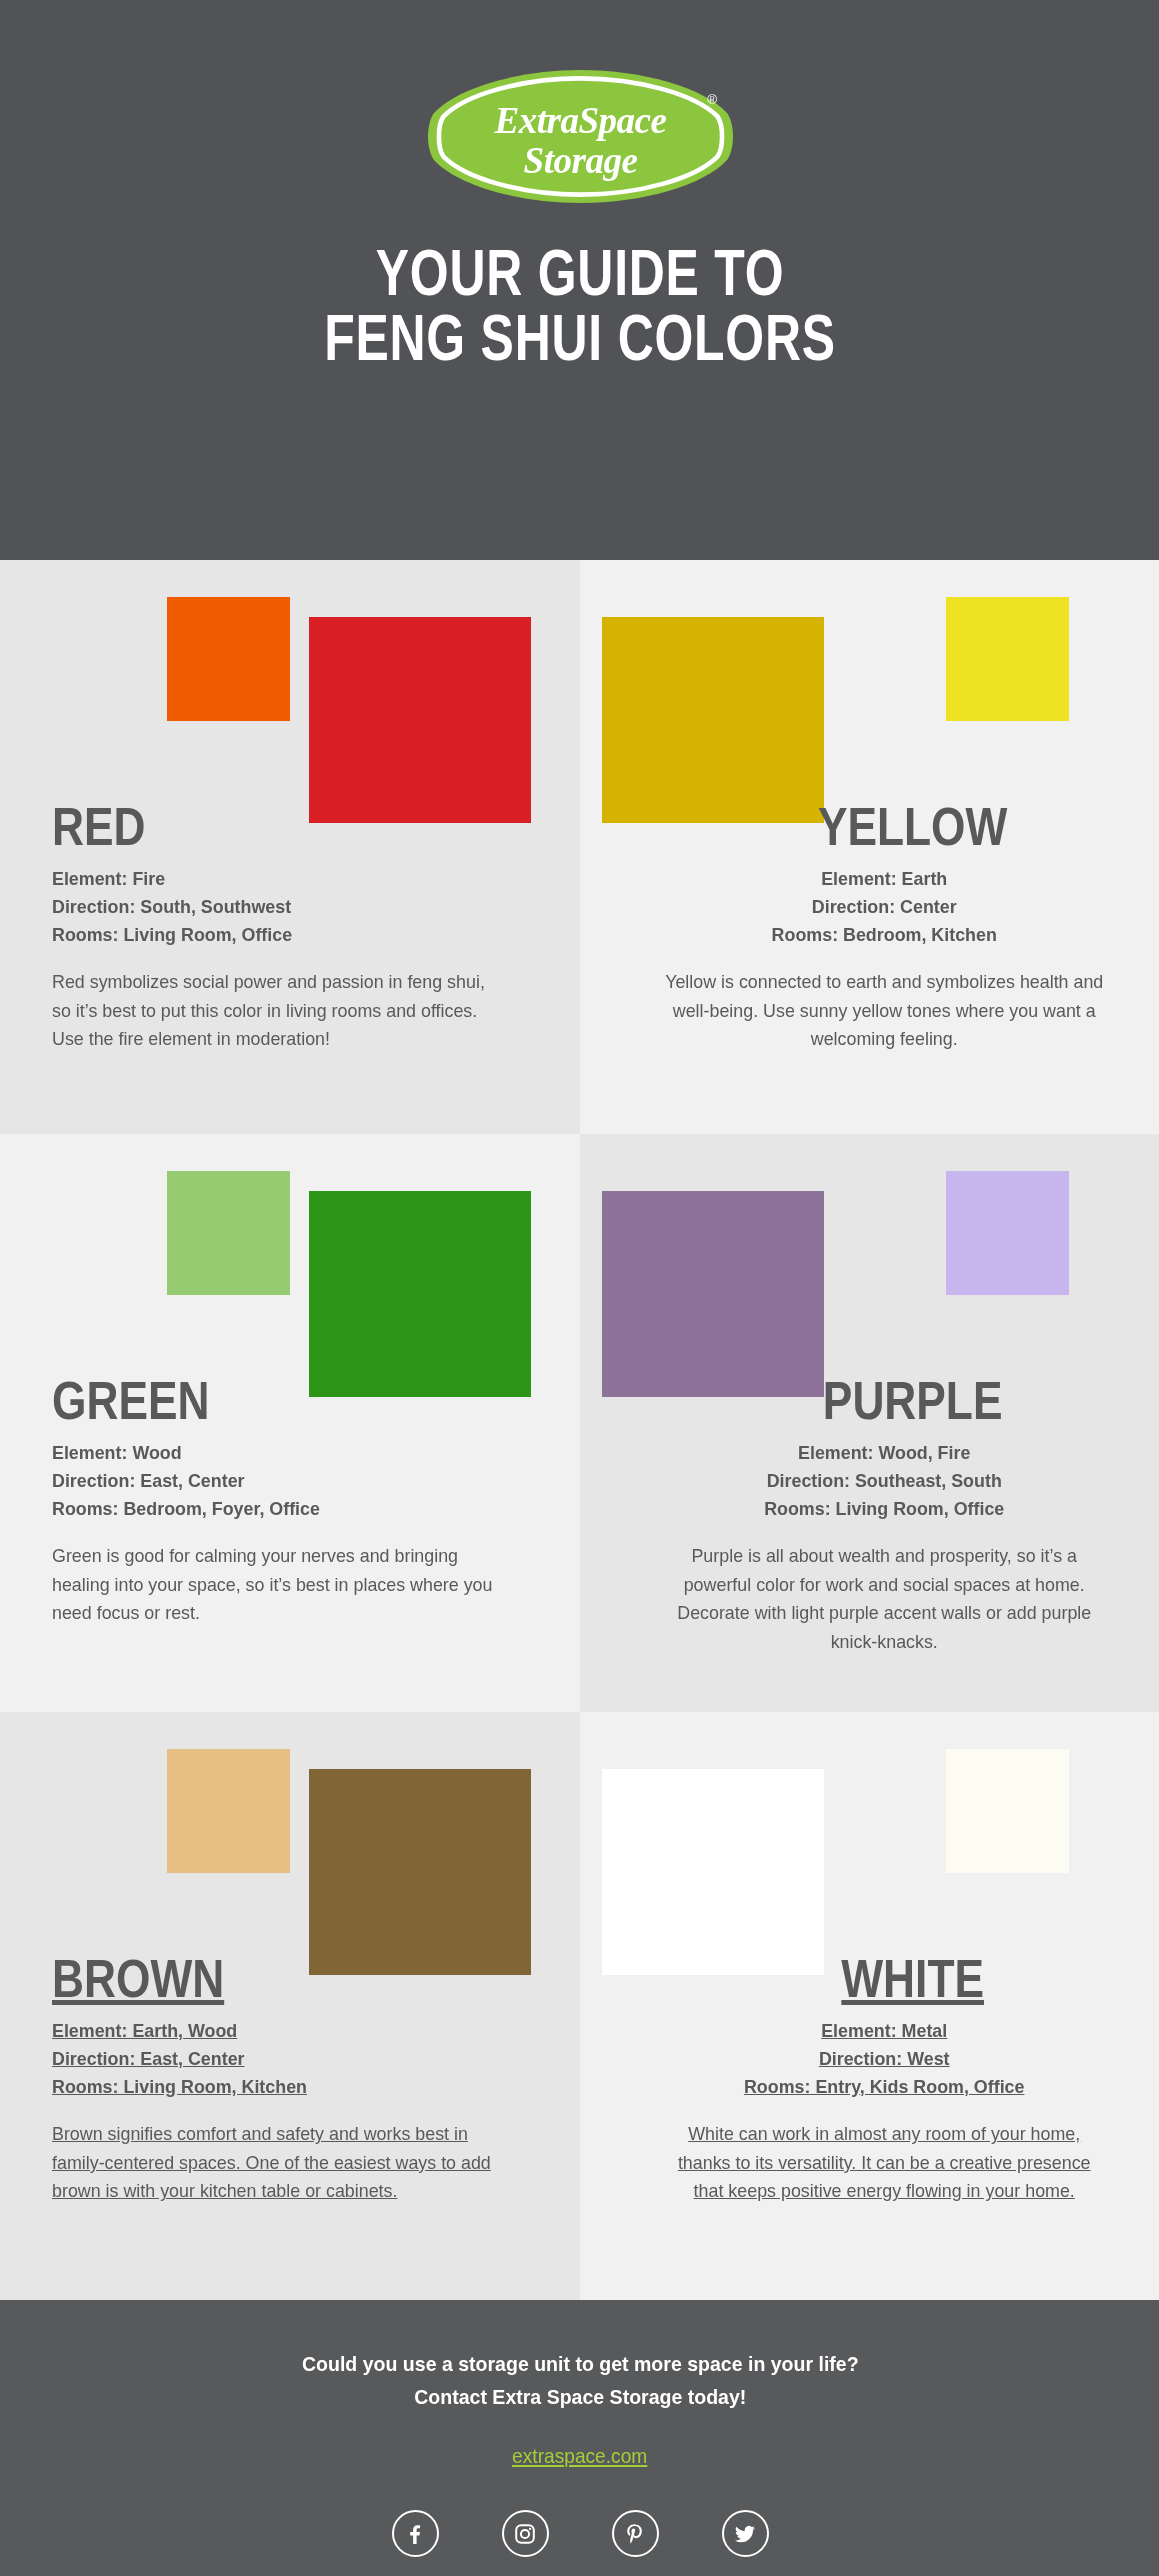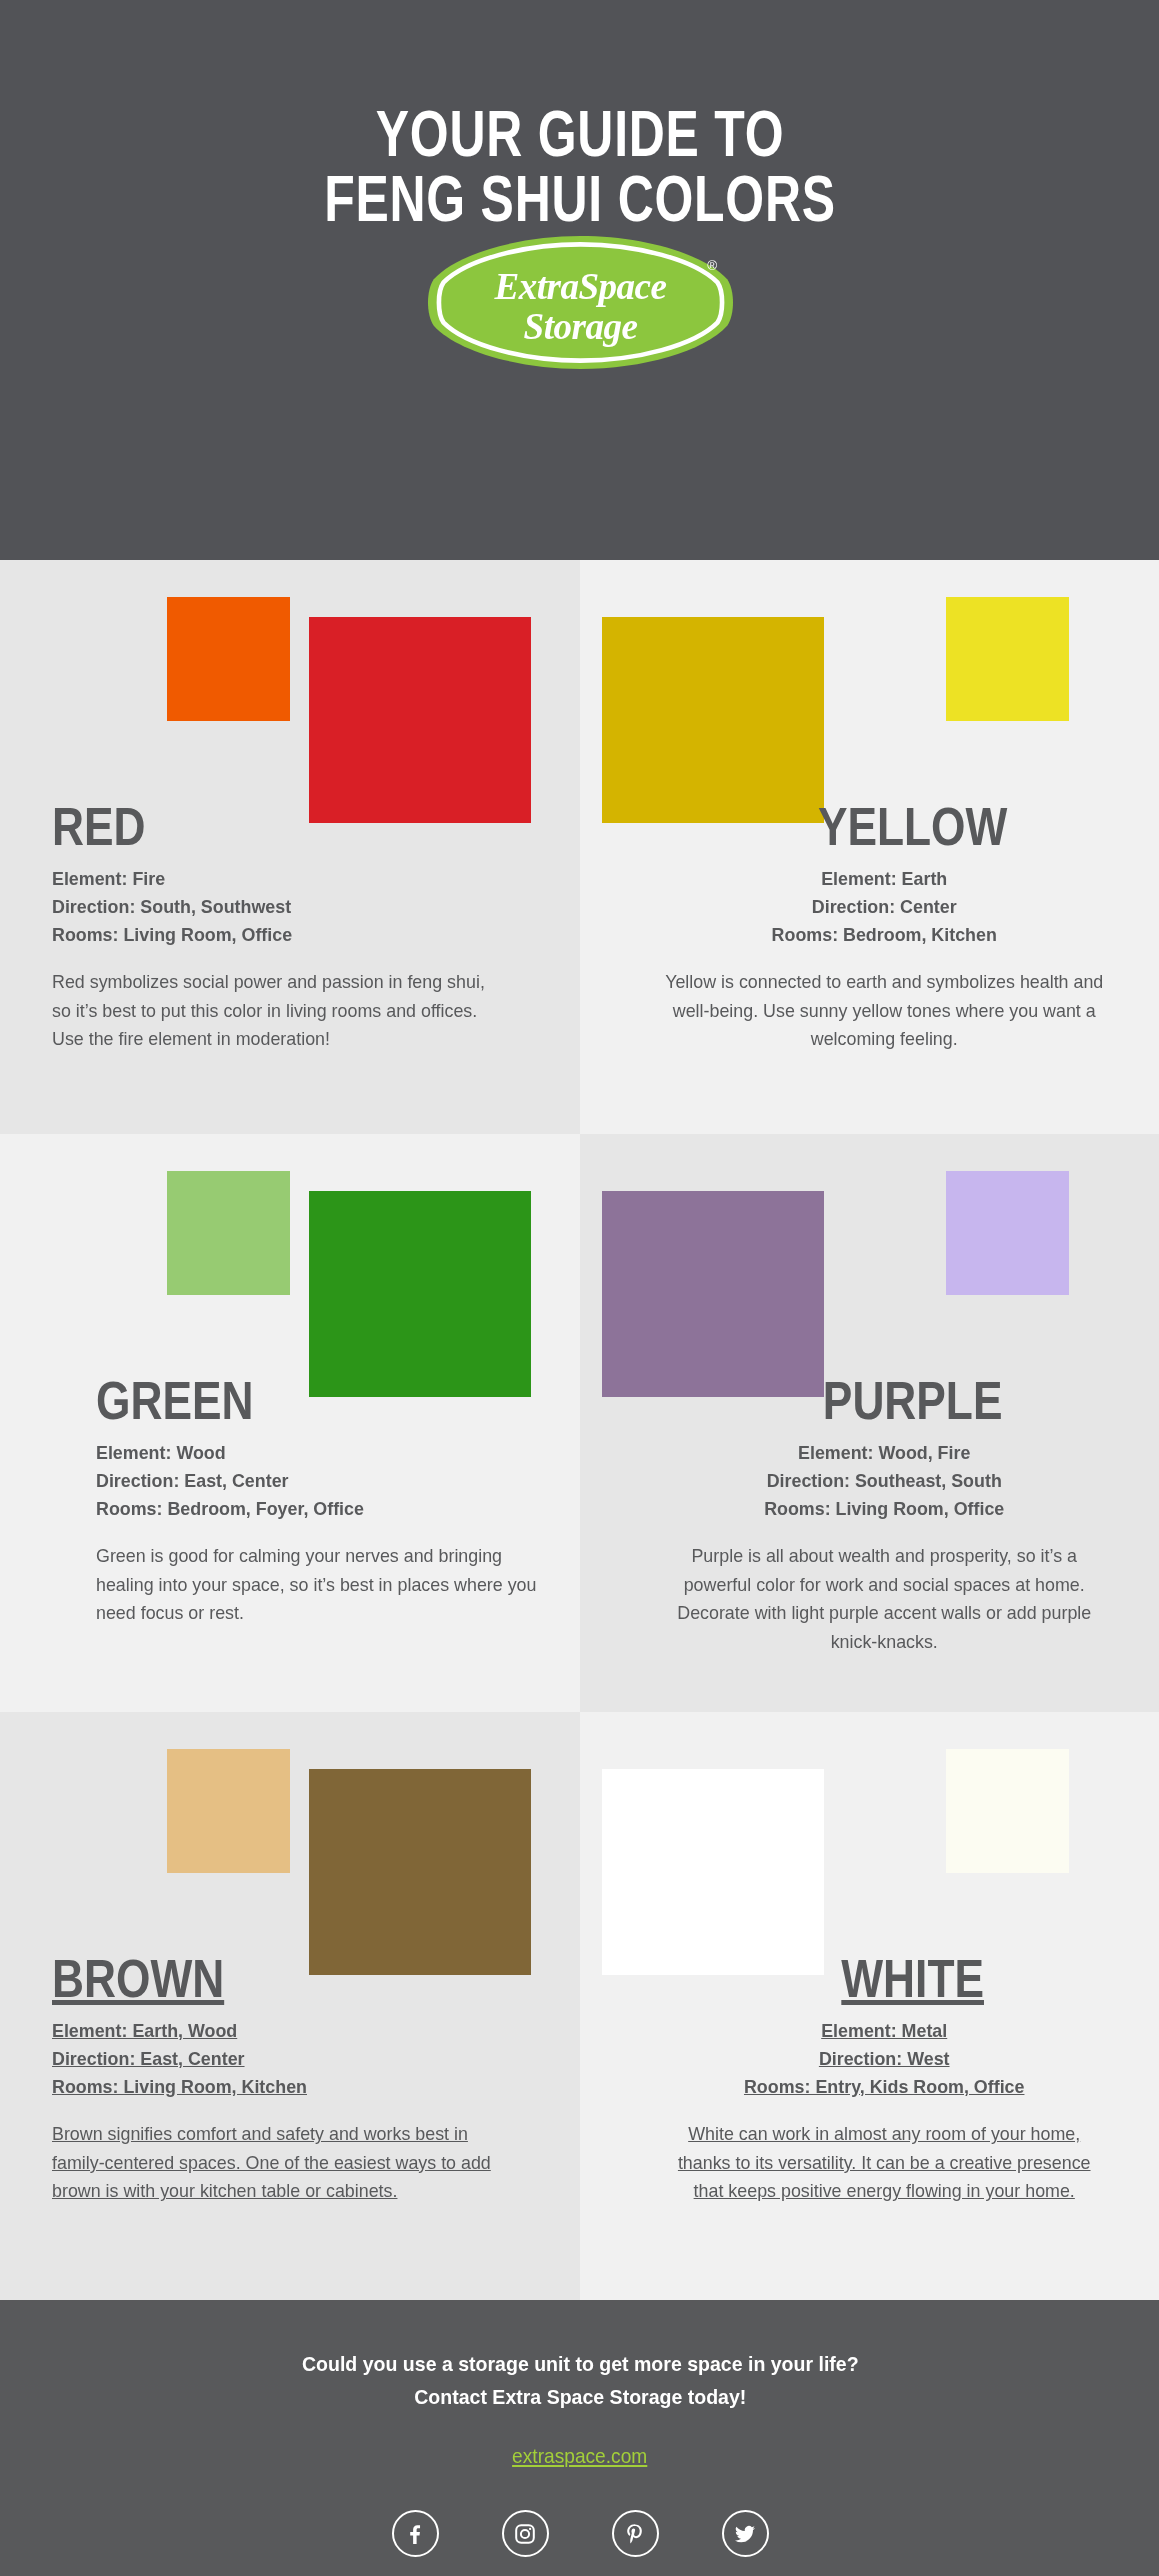--- a/index.html
+++ b/index.html
@@ -109,21 +109,21 @@
     line-height:1.5;
     transform:scaleX(0.94);
     color:#58595b;
     width:474px;
   }
   .cell.left  .desc { transform-origin:left center; }
   .cell.right .desc { transform-origin:right center; }
 
   
   .r1 .txt { top:242px; }
-  .r2 .txt { top:242px;margin-left:44px; }
+  .r2 .txt { top:242px; }
   .r3 .txt { top:242px;text-decoration:underline; }
 
   
   #footer {
     width:1160px; height:364px;
     background:#58595b;
     display:flex; flex-direction:column;
     align-items:center;
     padding-top:49px;
   }
@@ -155,37 +155,37 @@
     border:2.1px solid #ffffff;
     border-radius:50%;
     display:flex; align-items:center; justify-content:center;
   }
   .social svg { display:block; }
 </style>
 </head>
 <body>
 
 <div id="header">
-
-  <div id="title-block">
-    <div class="title-line">YOUR GUIDE TO</div>
-    <div class="title-line">FENG SHUI COLORS</div>
-  </div>
 
   <div id="logo-wrap">
     <svg viewBox="0 0 600 270" xmlns="http://www.w3.org/2000/svg">
       <path d="M300 6 C420 6 540 40 585 90 C600 112 600 158 585 180 C540 230 420 264 300 264
                C180 264 60 230 15 180 C0 158 0 112 15 90 C60 40 180 6 300 6 Z" fill="#8CC63E"></path>
       <path d="M300 22 C410 22 522 52 566 96 C578 113 578 157 566 174 C522 218 410 248 300 248
                C190 248 78 218 34 174 C22 157 22 113 34 96 C78 52 190 22 300 22 Z" fill="none" stroke="#ffffff" stroke-width="9"></path>
       <text x="300" y="128" text-anchor="middle" fill="#ffffff" font-family="Liberation Serif, serif" font-weight="bold" font-size="72" font-style="italic" letter-spacing="-1">ExtraSpace</text>
       <text x="556" y="72" text-anchor="middle" fill="#ffffff" font-family="Liberation Sans, sans-serif" font-size="26">®</text>
       <text x="300" y="205" text-anchor="middle" fill="#ffffff" font-family="Liberation Serif, serif" font-weight="bold" font-size="72" font-style="italic" letter-spacing="-1">Storage</text>
     </svg>
   </div>
+
+  <div id="title-block">
+    <div class="title-line">YOUR GUIDE TO</div>
+    <div class="title-line">FENG SHUI COLORS</div>
+  </div>
 </div>
 
 <div id="grid">
 
   <div class="cell left r1 bg-dark">
     <div class="sw sw-small" style="background:#F05A00;"></div>
     <div class="sw sw-big" style="background:#D91F26;"></div>
     <div class="txt">
       <div class="color-name">RED</div>
       <div class="meta">

